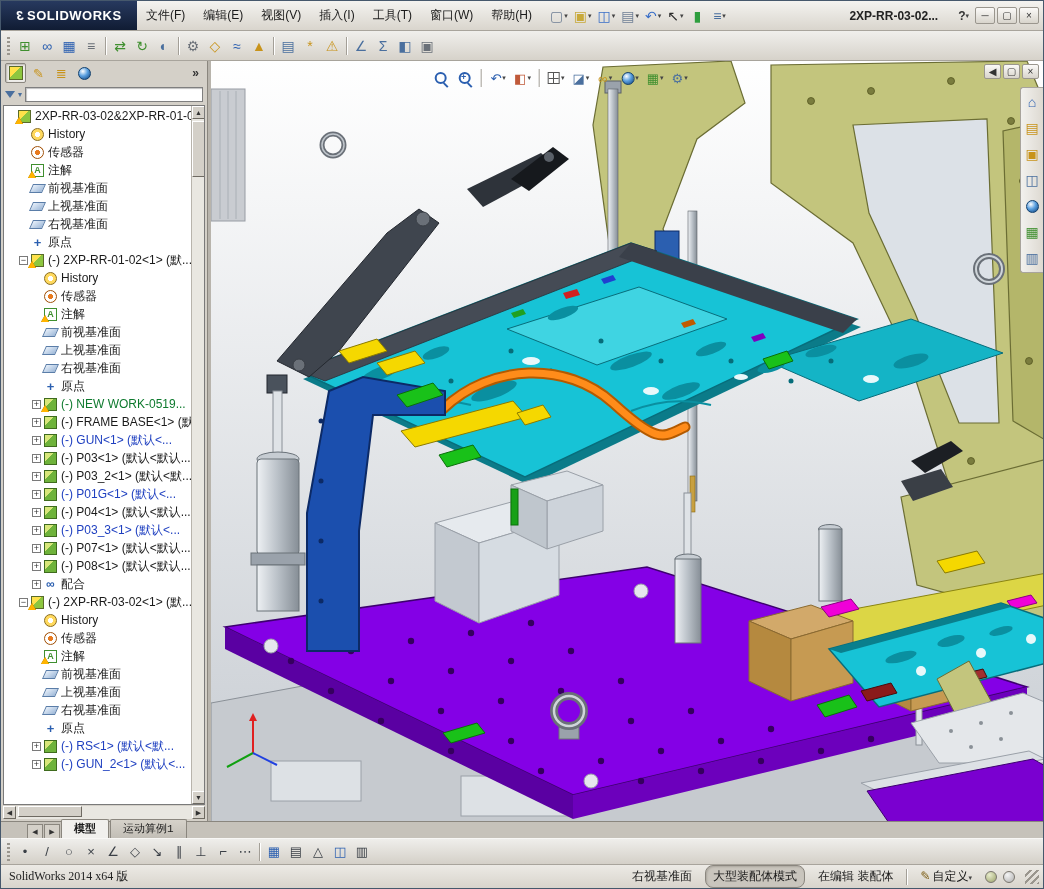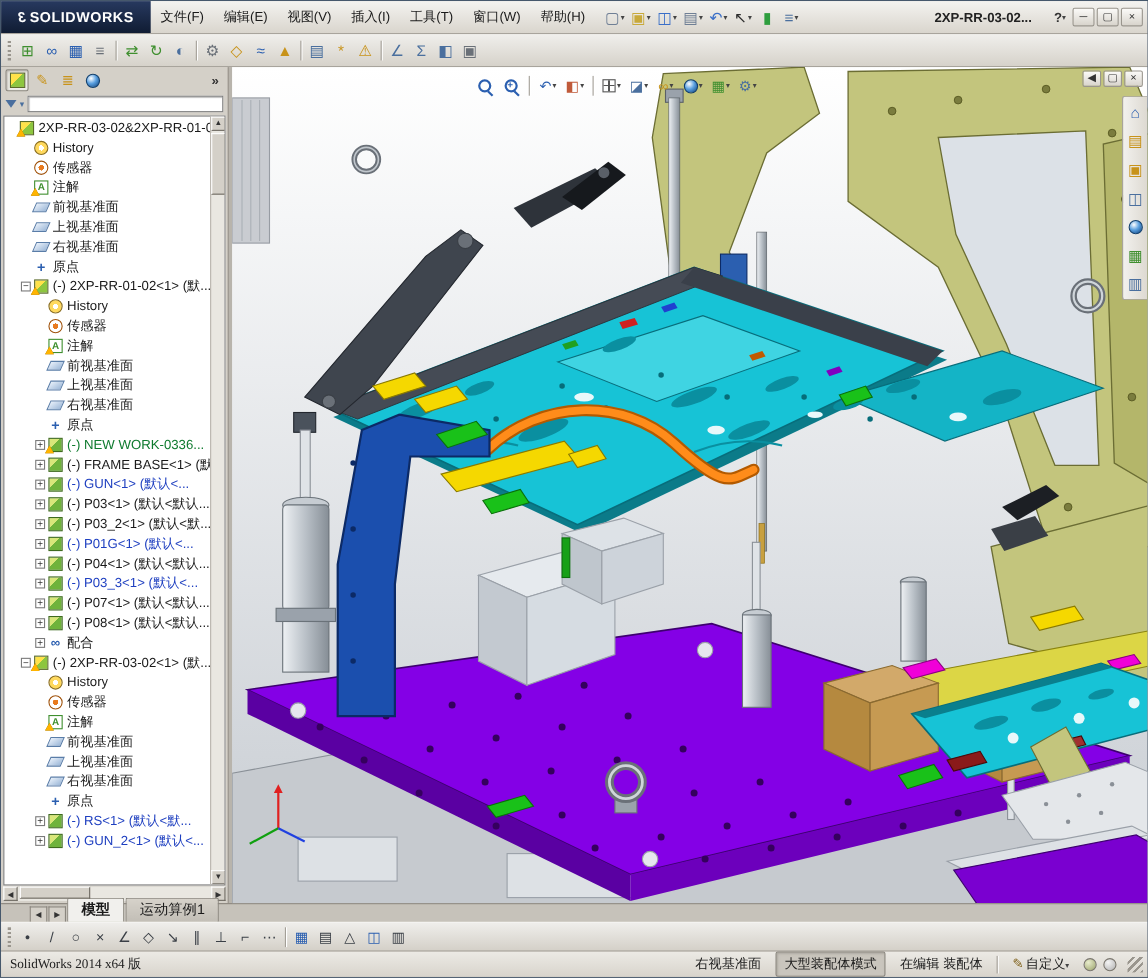--- a/index.html
+++ b/index.html
@@ -94,31 +94,31 @@
   .i-ball { width:13px; height:13px; border-radius:50%; background:radial-gradient(circle at 35% 30%,#fff,#5aa0e0 45%,#1a4f8a 90%); border:1px solid #12406e; }
   .ph-fm { width:14px; height:14px; background:linear-gradient(135deg,#ffe24a 0 45%,#8dc63f 45%); border:1px solid #5a6b2a; }
   .panectl { position:absolute; top:3px; right:4px; display:flex; gap:2px; }
   .panectl .winbtn { width:17px; height:15px; }
   .taskstrip { position:absolute; top:26px; right:0; width:23px; padding:5px 0; display:flex; flex-direction:column; align-items:center; gap:8px; background:linear-gradient(90deg,#f2f1ee,#ddd9d1); border:1px solid #a8a49c; border-right:none; border-radius:3px 0 0 3px; }
   .taskstrip .ibtn { height:18px; min-width:18px; }
 
   
   .bottomtabs { height:17px; flex:none; display:flex; align-items:flex-end; background:#c6c2ba; border-top:1px solid #8a867e; padding-left:26px; }
   .btn-scroll { width:16px; height:14px; margin-right:1px; display:flex; align-items:center; justify-content:center; font-size:7px; color:#333; background:#d4d0c8; border:1px solid #8a867e; border-bottom:none; }
-  .btab { padding:1px 12px 2px; font-size:13px; border:1px solid #8a867e; border-bottom:none; background:linear-gradient(#d6d2ca,#c2beb6); margin-right:1px; border-radius:2px 2px 0 0; }
+  .btab { padding:1px 12px 2px; font-size:11px; border:1px solid #8a867e; border-bottom:none; background:linear-gradient(#d6d2ca,#c2beb6); margin-right:1px; border-radius:2px 2px 0 0;font-family:Liberation Mono, monospace; }
   .btab.active { background:#f1f0ed; font-weight:bold; }
 
   .sketchbar { height:26px; flex:none; display:flex; align-items:center; padding-left:4px; background:linear-gradient(#efeeeb,#d4d0c8); border-top:1px solid #f8f7f5; }
   .sketchbar .ibtn .g { font-size:13px; color:#3a3f46; }
 
   .statusbar { height:24px; flex:none; display:flex; align-items:center; background:linear-gradient(#eceae5,#d8d4cc); border-top:1px solid #a8a49c; padding:0 4px 0 8px; }
   .sb-version { color:#222;font-family:Liberation Serif, serif; }
   .sb-right { margin-left:auto; display:flex; align-items:center; gap:6px; }
   .sb-item { padding:2px 7px; }
-  .sb-item.pressed { border:1px solid #8a867e; background:#c9c5bd; box-shadow:inset 1px 1px 2px #aaa69e; border-radius:2px; }
+  .sb-item.pressed { border:1px solid #8a867e; background:#c9c5bd; box-shadow:inset 1px 1px 2px #aaa69e; border-radius:8px; }
   .sb-sep { width:1px; height:16px; background:#a39f97; box-shadow:1px 0 0 #fff; }
   .sb-dot { width:12px; height:12px; border-radius:50%; border:1px solid #7a766e; }
   .sb-dot.d1 { background:radial-gradient(circle at 35% 30%,#e8eccc,#9aa26a); }
   .sb-dot.d2 { background:radial-gradient(circle at 35% 30%,#f4f4f4,#b0b0b0); }
   .pencil { color:#7a5a10; font-size:12px; margin-right:2px; }
   .resize-grip { width:14px; height:14px; margin-left:4px; background:repeating-linear-gradient(135deg,transparent 0 3px,#9a968e 3px 5px); }
 </style>
 </head>
 <body>
 
@@ -352,21 +352,21 @@
             <div class="trow" style="padding-left: 28px;">
               <span class="expander hidden"></span>
               <span class="tico ic-origin">+</span>
               <span class="tlabel">原点</span>
             </div>
             <div class="trow" style="padding-left: 28px;">
               <span class="expander">+</span>
               <span class="tico ic-part">
                 <span class="warn"></span>
               </span>
-              <span class="tlabel c-green">(-) NEW WORK-0336...</span>
+              <span class="tlabel c-green">(-) NEW WORK-0519...</span>
             </div>
             <div class="trow" style="padding-left: 28px;">
               <span class="expander">+</span>
               <span class="tico ic-part"></span>
               <span class="tlabel">(-) FRAME BASE&lt;1&gt; (默认...</span>
             </div>
             <div class="trow" style="padding-left: 28px;">
               <span class="expander">+</span>
               <span class="tico ic-part"></span>
               <span class="tlabel c-blue">(-) GUN&lt;1&gt; (默认&lt;...</span>

